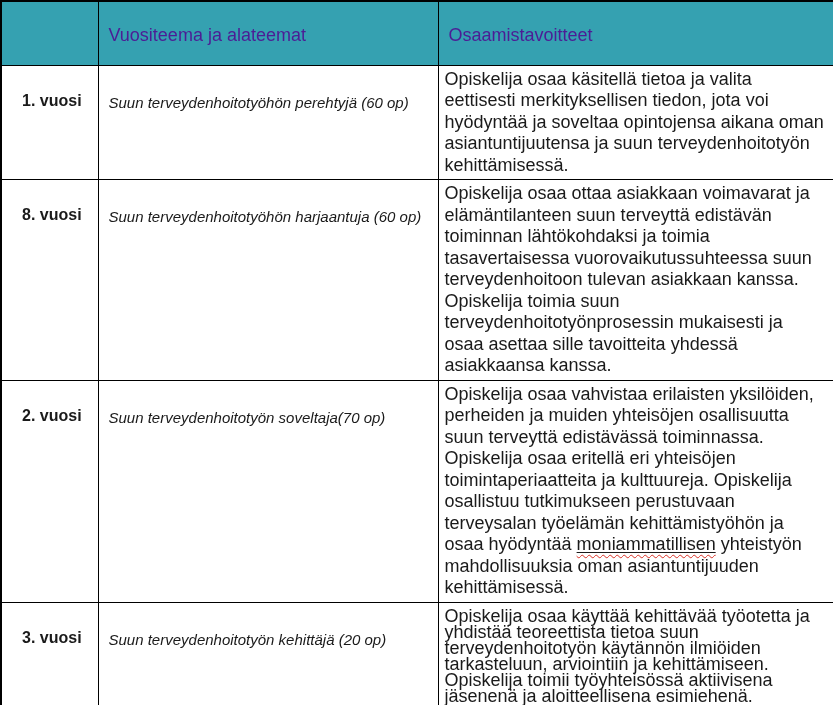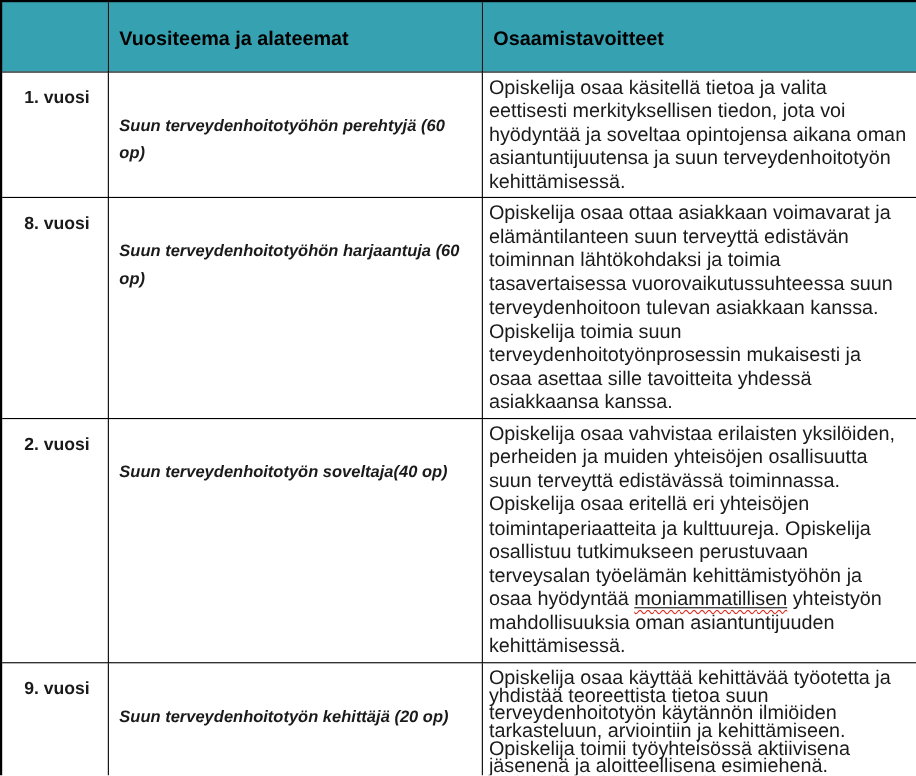--- a/index.html
+++ b/index.html
@@ -32,39 +32,39 @@
     box-sizing: border-box;
     overflow: hidden;
   }
   tr.header-row { height: 64px; }
   tr.row-1 { height: 107px; }
   tr.row-2 { height: 158px; }
   tr.row-3 { height: 182px; }
   tr.row-4 { height: 192px; }
   th.hcell {
     background: #35a1b1;
-    color: #000000;
+    color: #4c1d95;
     font-size: 18px;
-    font-weight: bold;
+    font-weight: normal;
     text-align: left;
     vertical-align: middle;
     padding: 6px 8px 2px 10px;
   }
   td.year-cell {
     font-size: 16px;
     font-weight: bold;
-    padding: 13px 4px 4px 20px;
+    padding: 24px 4px 4px 20px;
     line-height: 22px;
     margin-left: 40px;
   }
   td.theme-cell {
     font-size: 15px;
-    font-weight: bold;
+    font-weight: normal;
     font-style: italic;
-    padding: 36px 14px 4px 10px;
+    padding: 24px 14px 4px 10px;
     line-height: 25px;
     margin-left: 17px;
   }
   td.objective-cell {
     font-size: 18px;
     padding: 3px 8px 3px 6px;
     line-height: 21.5px;
   }
   td.objective-cell p {
     margin: 0;
@@ -111,27 +111,27 @@
       </tr>
       <tr class="row-2">
         <td class="year-cell"><span>8. vuosi</span></td>
         <td class="theme-cell"><span>Suun terveydenhoitotyöhön harjaantuja (60 op)</span></td>
         <td class="objective-cell">
             <p>Opiskelija osaa ottaa asiakkaan voimavarat ja elämäntilanteen suun terveyttä edistävän toiminnan lähtökohdaksi ja toimia tasavertaisessa vuorovaikutussuhteessa suun terveydenhoitoon tulevan asiakkaan kanssa. Opiskelija toimia suun terveydenhoitotyönprosessin mukaisesti ja osaa asettaa sille tavoitteita yhdessä asiakkaansa kanssa.</p>
           </td>
       </tr>
       <tr class="row-3">
         <td class="year-cell"><span>2. vuosi</span></td>
-        <td class="theme-cell"><span>Suun terveydenhoitotyön soveltaja(40 op)</span></td>
+        <td class="theme-cell"><span>Suun terveydenhoitotyön soveltaja(70 op)</span></td>
         <td class="objective-cell">
             <p><span>Opiskelija osaa vahvistaa erilaisten yksilöiden, perheiden ja muiden yhteisöjen osallisuutta suun terveyttä edistävässä toiminnassa. Opiskelija osaa eritellä eri yhteisöjen toimintaperiaatteita ja kulttuureja. Opiskelija osallistuu tutkimukseen perustuvaan terveysalan työelämän kehittämistyöhön ja osaa hyödyntää </span><span class="misspelled"><span class="squiggle">moniammatillisen</span></span><span> yhteistyön mahdollisuuksia oman asiantuntijuuden kehittämisessä.</span></p>
           </td>
       </tr>
       <tr class="row-4">
-        <td class="year-cell"><span>9. vuosi</span></td>
+        <td class="year-cell"><span>3. vuosi</span></td>
         <td class="theme-cell"><span>Suun terveydenhoitotyön kehittäjä (20 op)</span></td>
         <td class="objective-cell loose">
             <p><span>Opiskelija osaa käyttää kehittävää työotetta ja yhdistää teoreettista tietoa suun terveydenhoitotyön käytännön ilmiöiden tarkasteluun, arviointiin ja kehittämiseen. Opiskelija toimii työyhteisössä aktiivisena jäsenenä ja aloitteellisena esimiehenä. Opiskelija kehittää palveluja </span><span class="misspelled"><span class="squiggle">moniammatillisessa</span></span><span> yhteistyössä.</span></p>
           </td>
       </tr>
     </tbody>
   </table>
 </div>
 
 </body></html>

